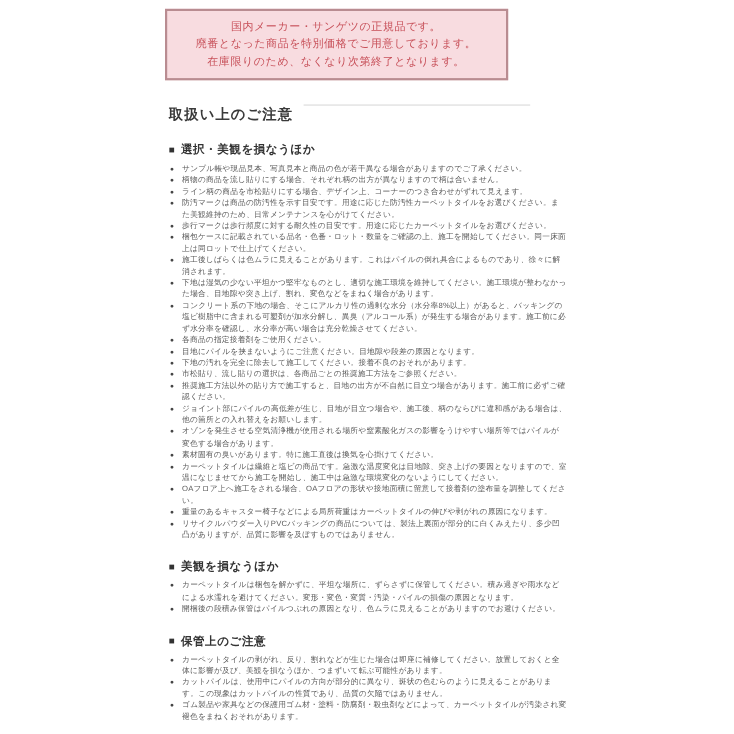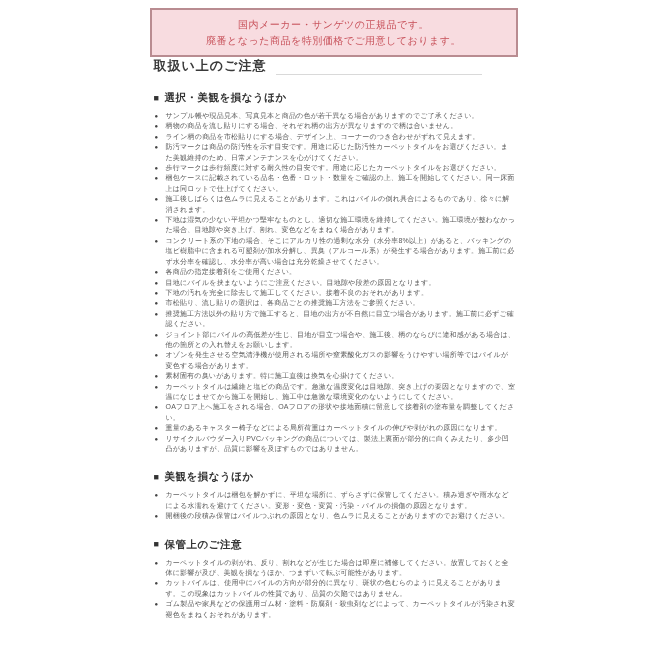--- a/index.html
+++ b/index.html
@@ -12,37 +12,38 @@
     overflow: hidden;
   }
   .page {
     width: 368px;
     margin: 0 auto;
     padding-top: 8px;
   }
   
   .notice-box {
     box-sizing: border-box;
-    width: 368px;
+    width: 312px;
     border: 2px solid #b98c91;
     background: #f8dce0;
     padding: 7px 4px 6px 4px;
     text-align: center;
   }
   .notice-line {
     font-size: 10px;
     line-height: 16px;
     color: #c75059;
     letter-spacing: 0.5px;
     white-space: nowrap;
   }
   
   .title-row {
     display: flex;
-    align-items: flex-end;
+    align-items: flex-start;
+    margin-top: 22px;
     padding-left: 4px;
   }
   .page-title {
     font-size: 13px;
     font-weight: bold;
     color: #3a3a3a;
     margin: 0;
     letter-spacing: 1px;
     white-space: nowrap;
   }
@@ -90,20 +91,21 @@
 </style>
 </head>
 <body>
 
 <div class="page">
 
   <div class="notice-box">
 
   <div class="notice-line">国内メーカー・サンゲツの正規品です。</div>
       <div class="notice-line">廃番となった商品を特別価格でご用意しております。</div>
+      <div class="notice-line">在庫限りのため、なくなり次第終了となります。</div>
     </div>
 
   <div class="title-row">
     <h1 class="page-title">取扱い上のご注意</h1>
     <div class="title-rule"></div>
   </div>
 
   <div class="section">
     <div class="section-header">
       <span class="section-bullet">■</span>

